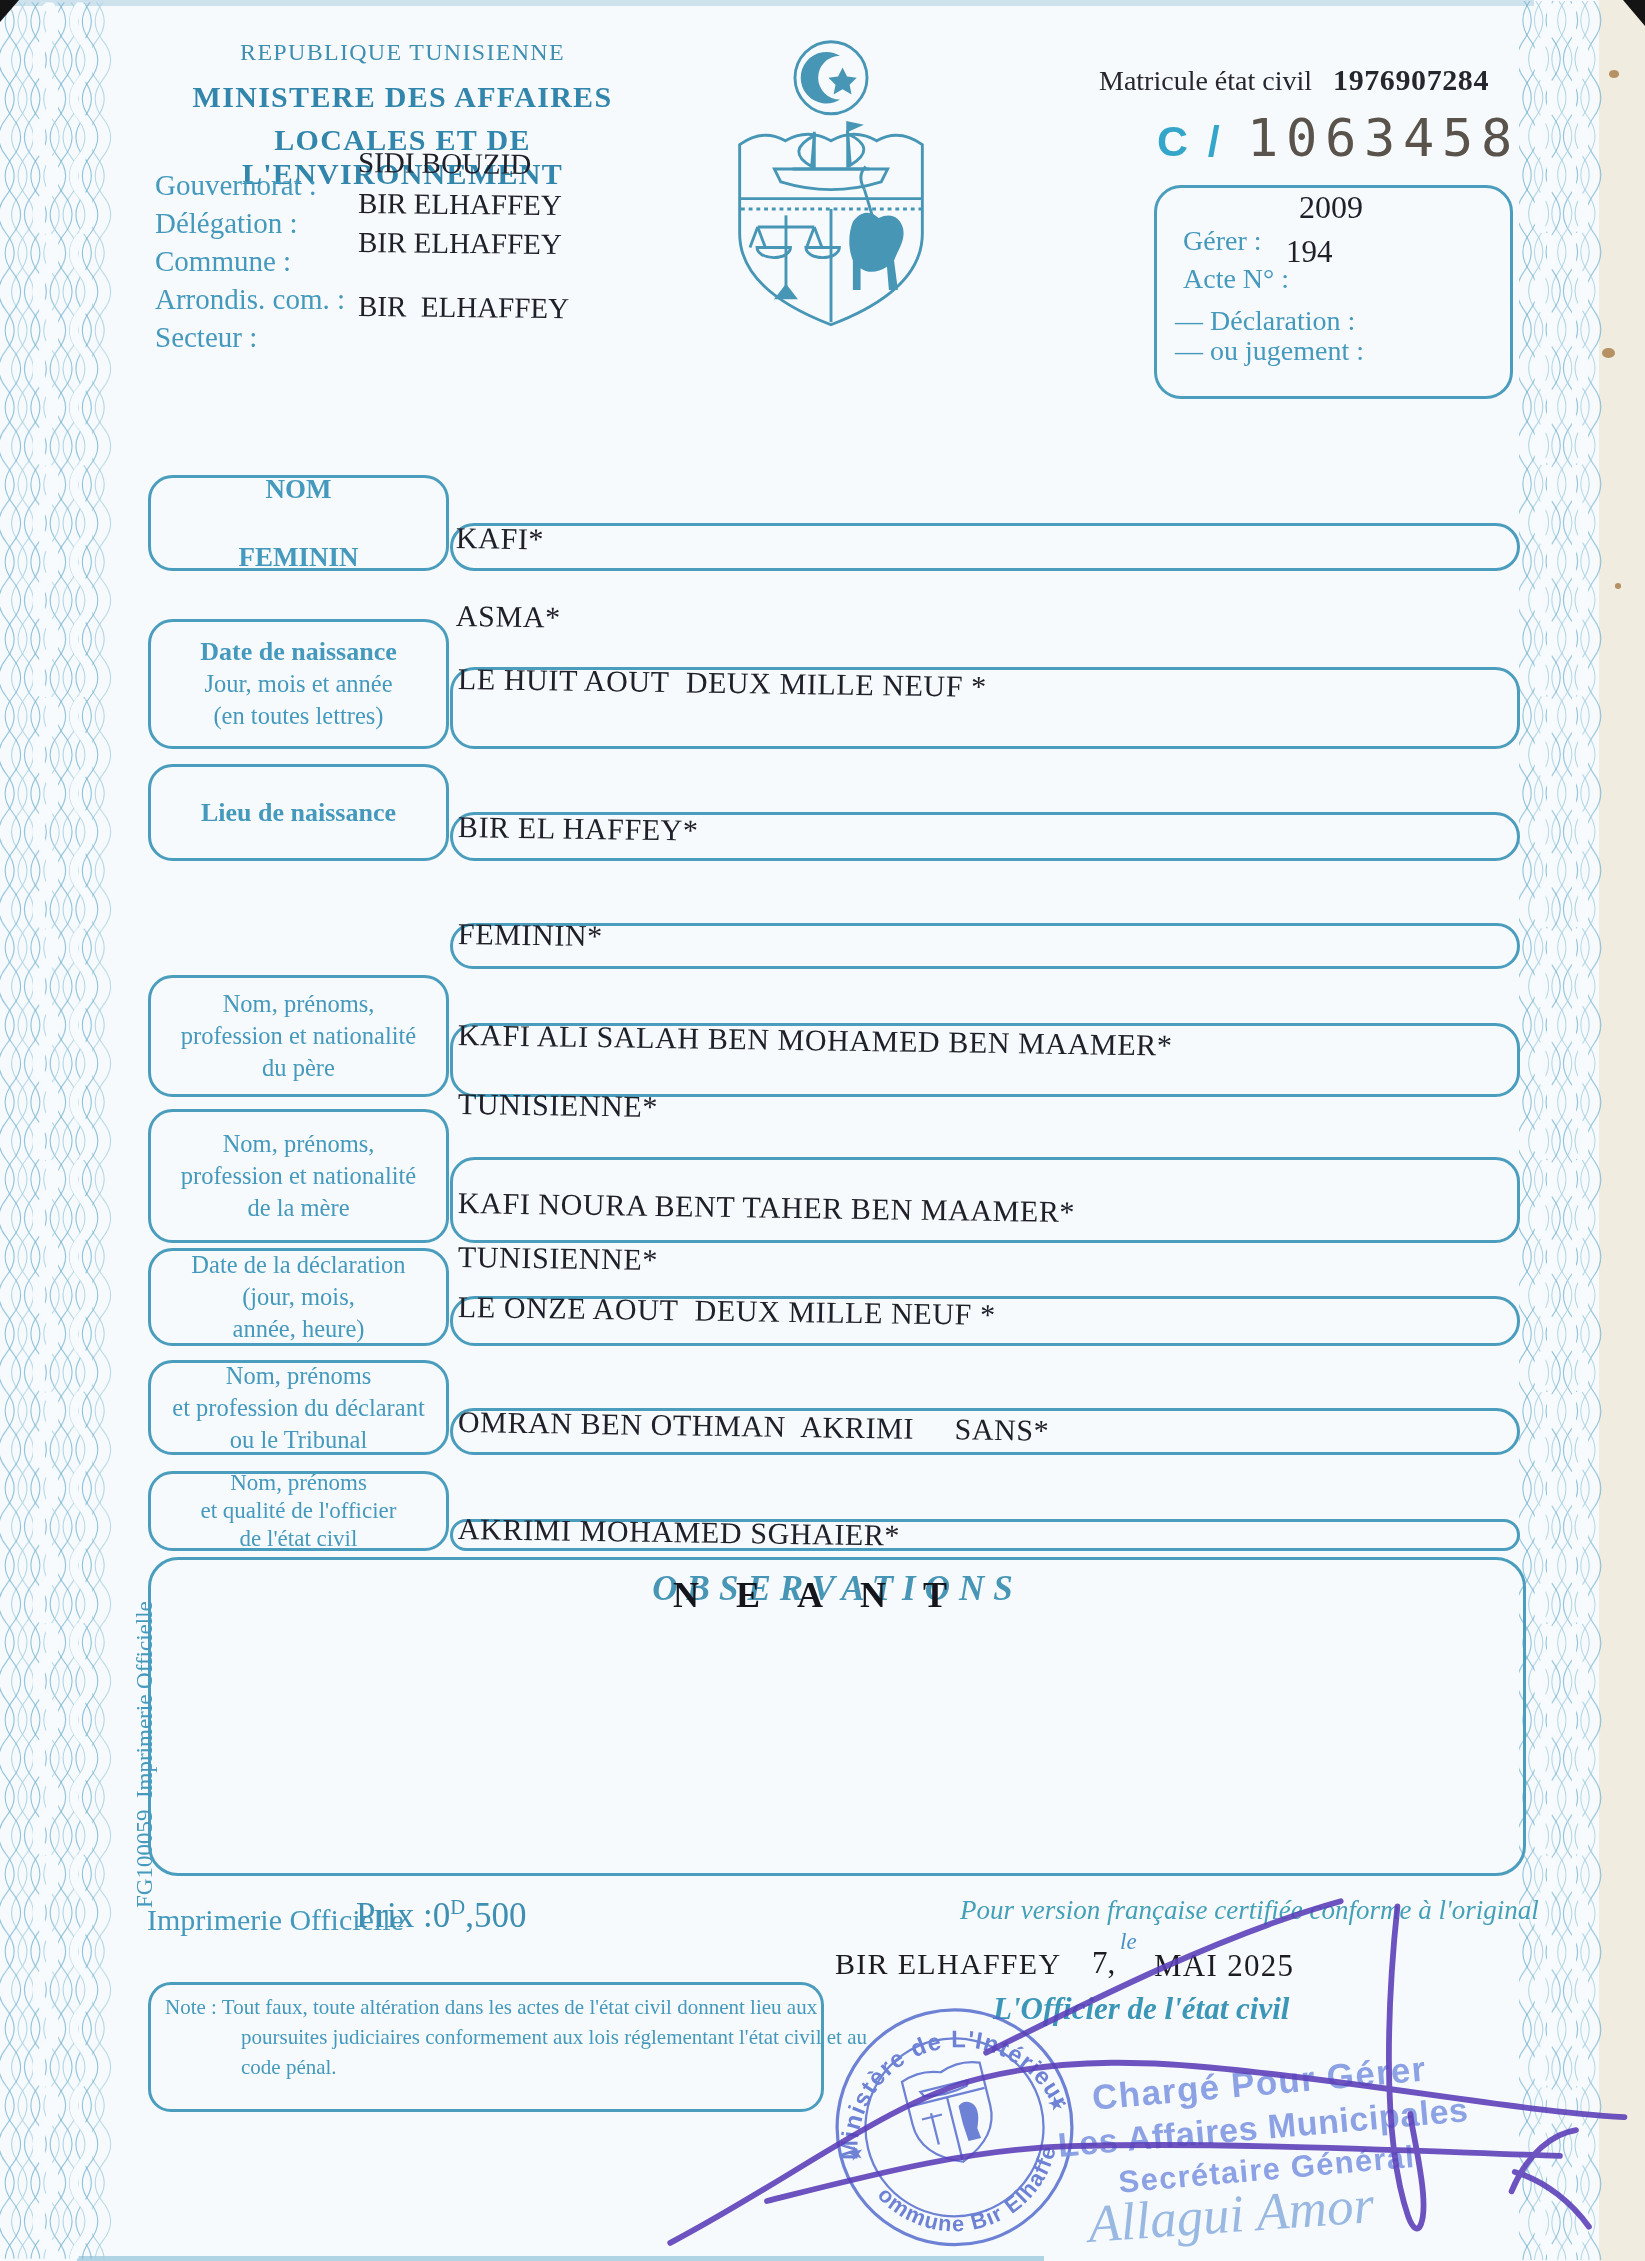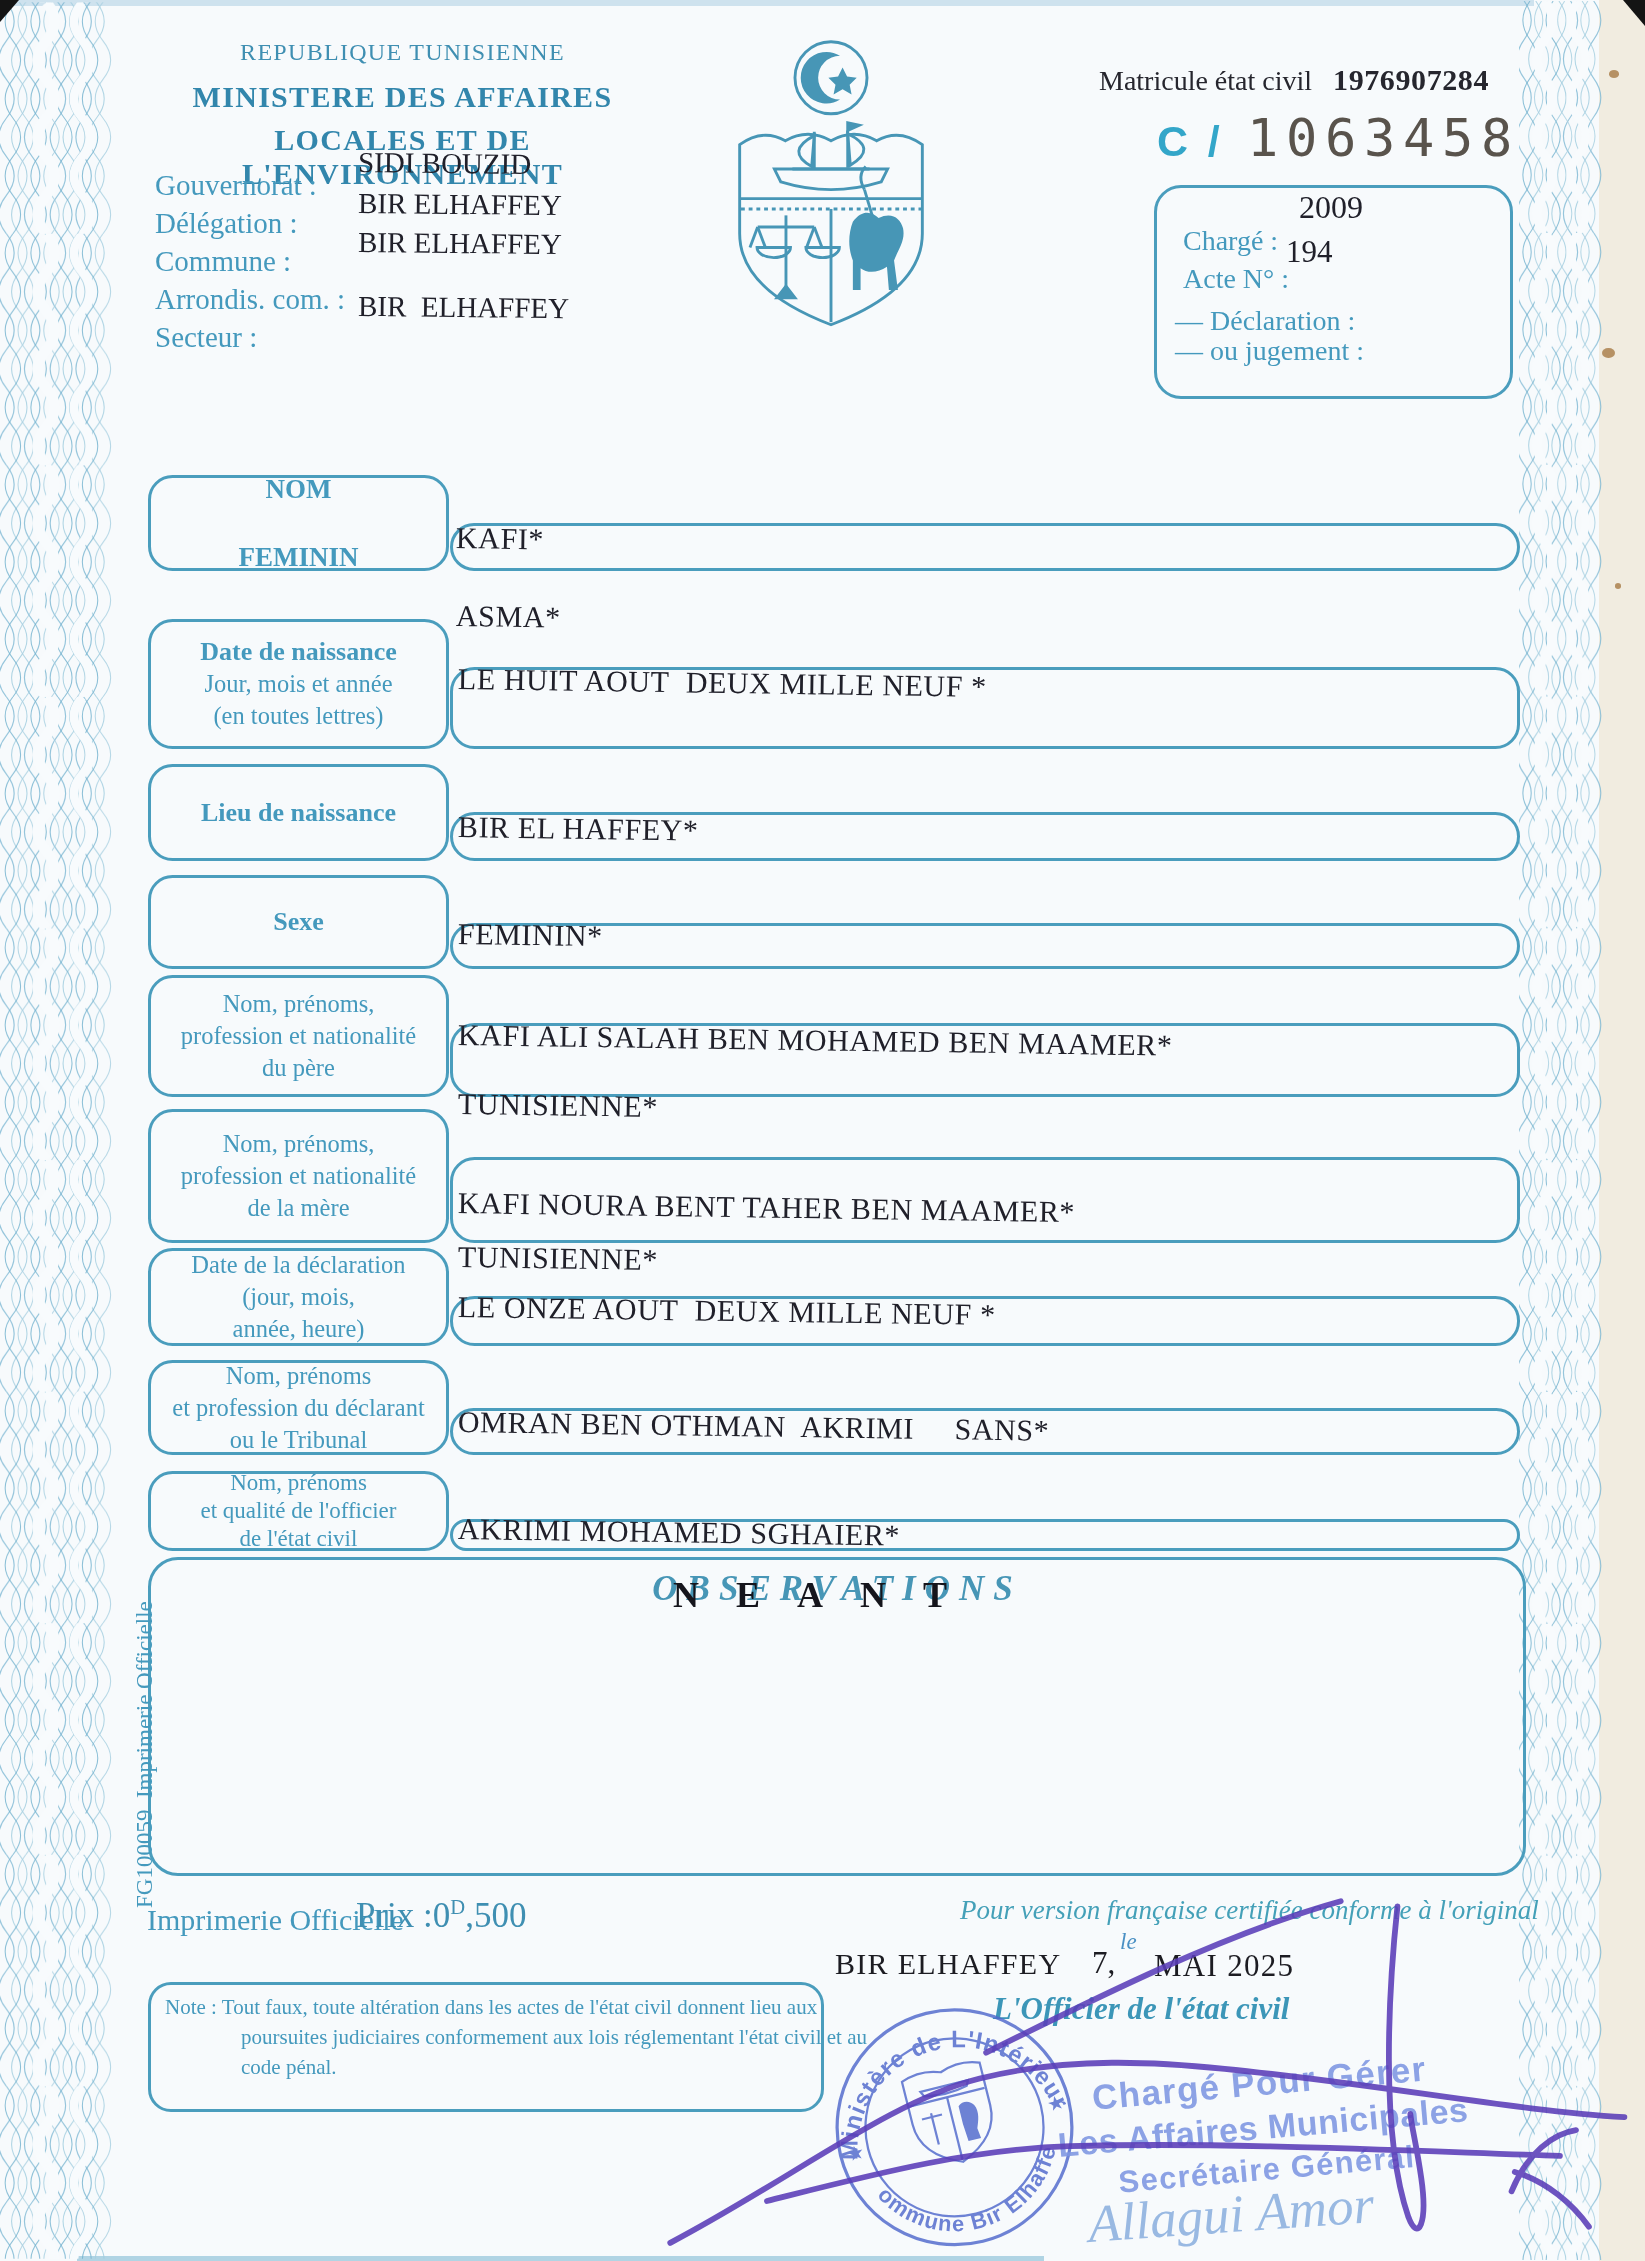--- a/index.html
+++ b/index.html
@@ -175,21 +175,21 @@
 
   <div class="matricule">
     <span>Matricule état civil</span>&nbsp;&nbsp;
     <b>1976907284</b>
   </div>
   <div class="serial-prefix">C /</div>
   <div class="serial-number">1063458</div>
 
   <div class="acte-box">
     <div class="year typed">2009</div>
-    <div class="lbl" style="left:26px;top:37px;">Chargé :</div>
+    <div class="lbl" style="left:26px;top:37px;">Gérer :</div>
     <div class="num typed">194</div>
     <div class="lbl" style="left:26px;top:75px;">Acte N° :</div>
     <div class="lbl" style="left:18px;top:111px;margin-top:6px;">— Déclaration :</div>
     <div class="lbl" style="left:18px;top:147px;">— ou jugement :</div>
   </div>
 
   <svg class="emblem" width="238" height="309" viewBox="-185 0 370 480">
     <g fill="none" stroke="#4796b6" stroke-width="4.5">
       <circle cx="0" cy="88" r="56"></circle>
       <path d="M14,122 A40,40 0 1 1 14,54 A33,33 0 1 0 14,122 Z" fill="#4796b6" stroke="none"></path>
@@ -249,23 +249,20 @@
   <div class="row" style="top:764px;height:97px;">
     <div class="lab">
       <div class="l b" style="font-size:26px;">Lieu de naissance</div>
     </div>
     <div class="val">
       <span style="top:-5.2px;">BIR EL HAFFEY*</span>
     </div>
   </div>
 
   <div class="row" style="top:875px;height:94px;">
-    <div class="lab">
-      <div class="l b" style="font-size:26px;">Sexe</div>
-    </div>
     <div class="val">
       <span style="top:-9px;">FEMININ*</span>
     </div>
   </div>
 
   <div class="row" style="top:975px;height:122px;">
     <div class="lab">
       <div class="l">Nom, prénoms,</div>
       <div class="l">profession et nationalité</div>
       <div class="l">du père</div>

